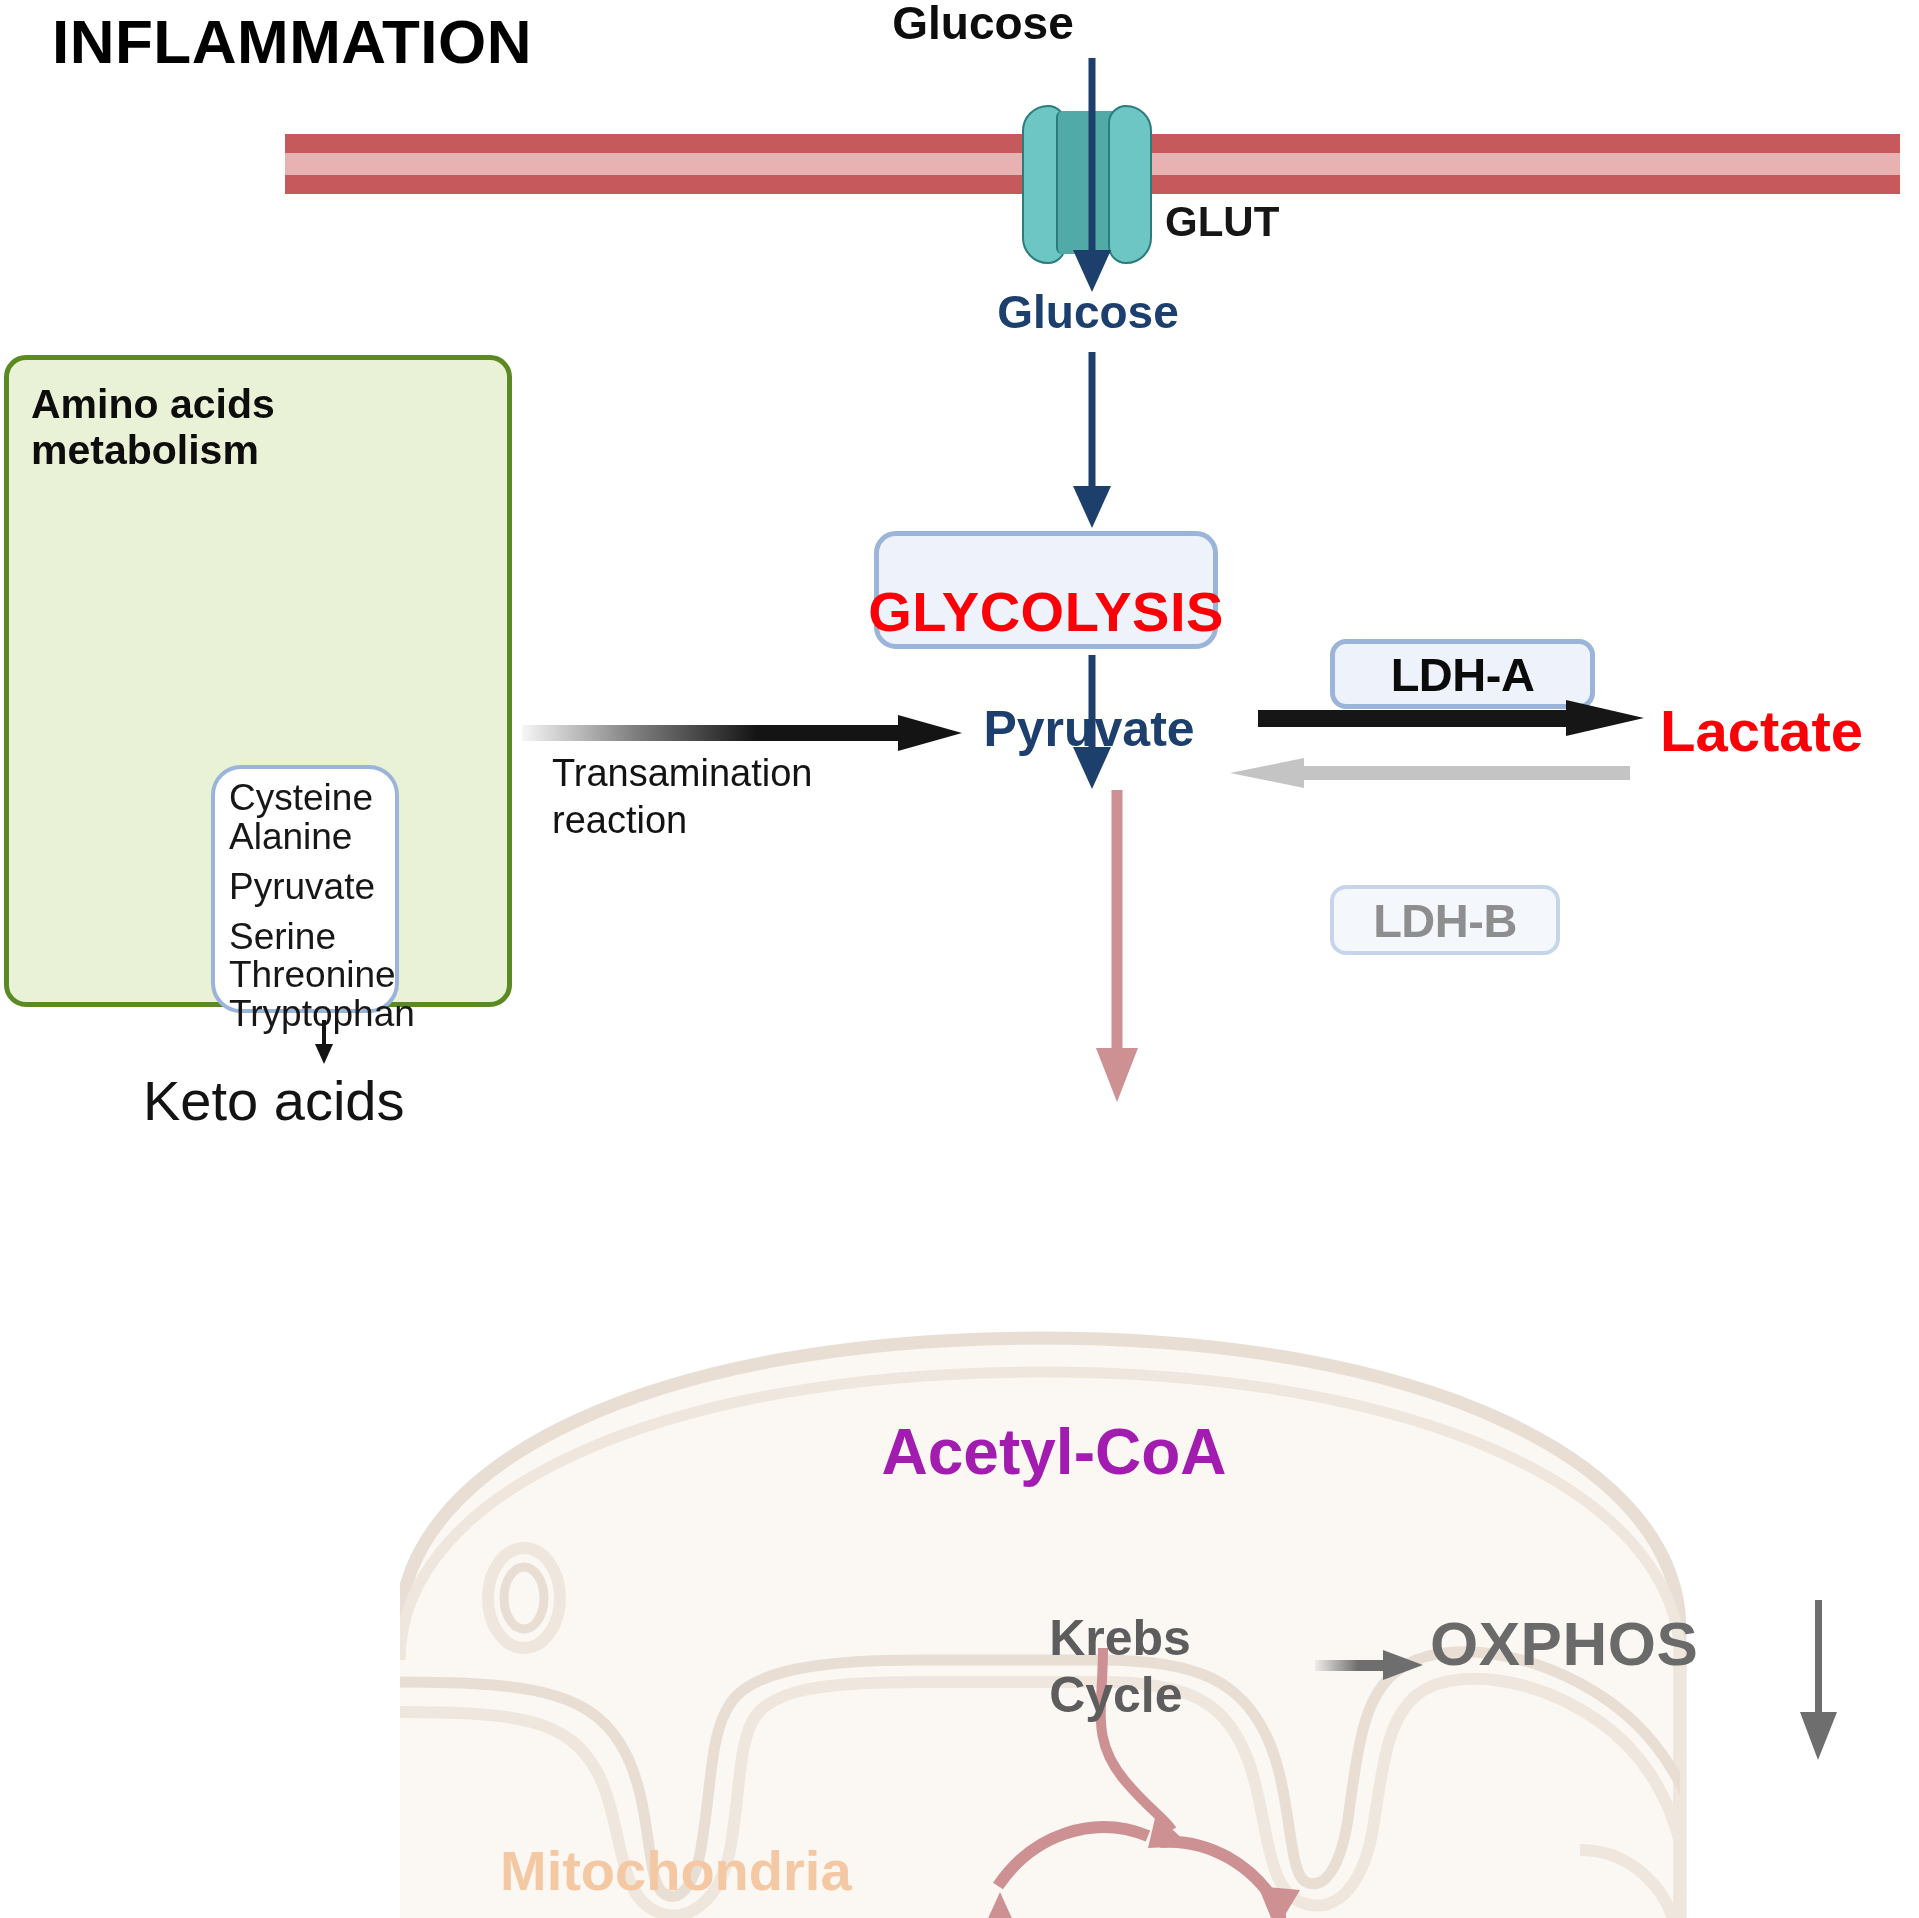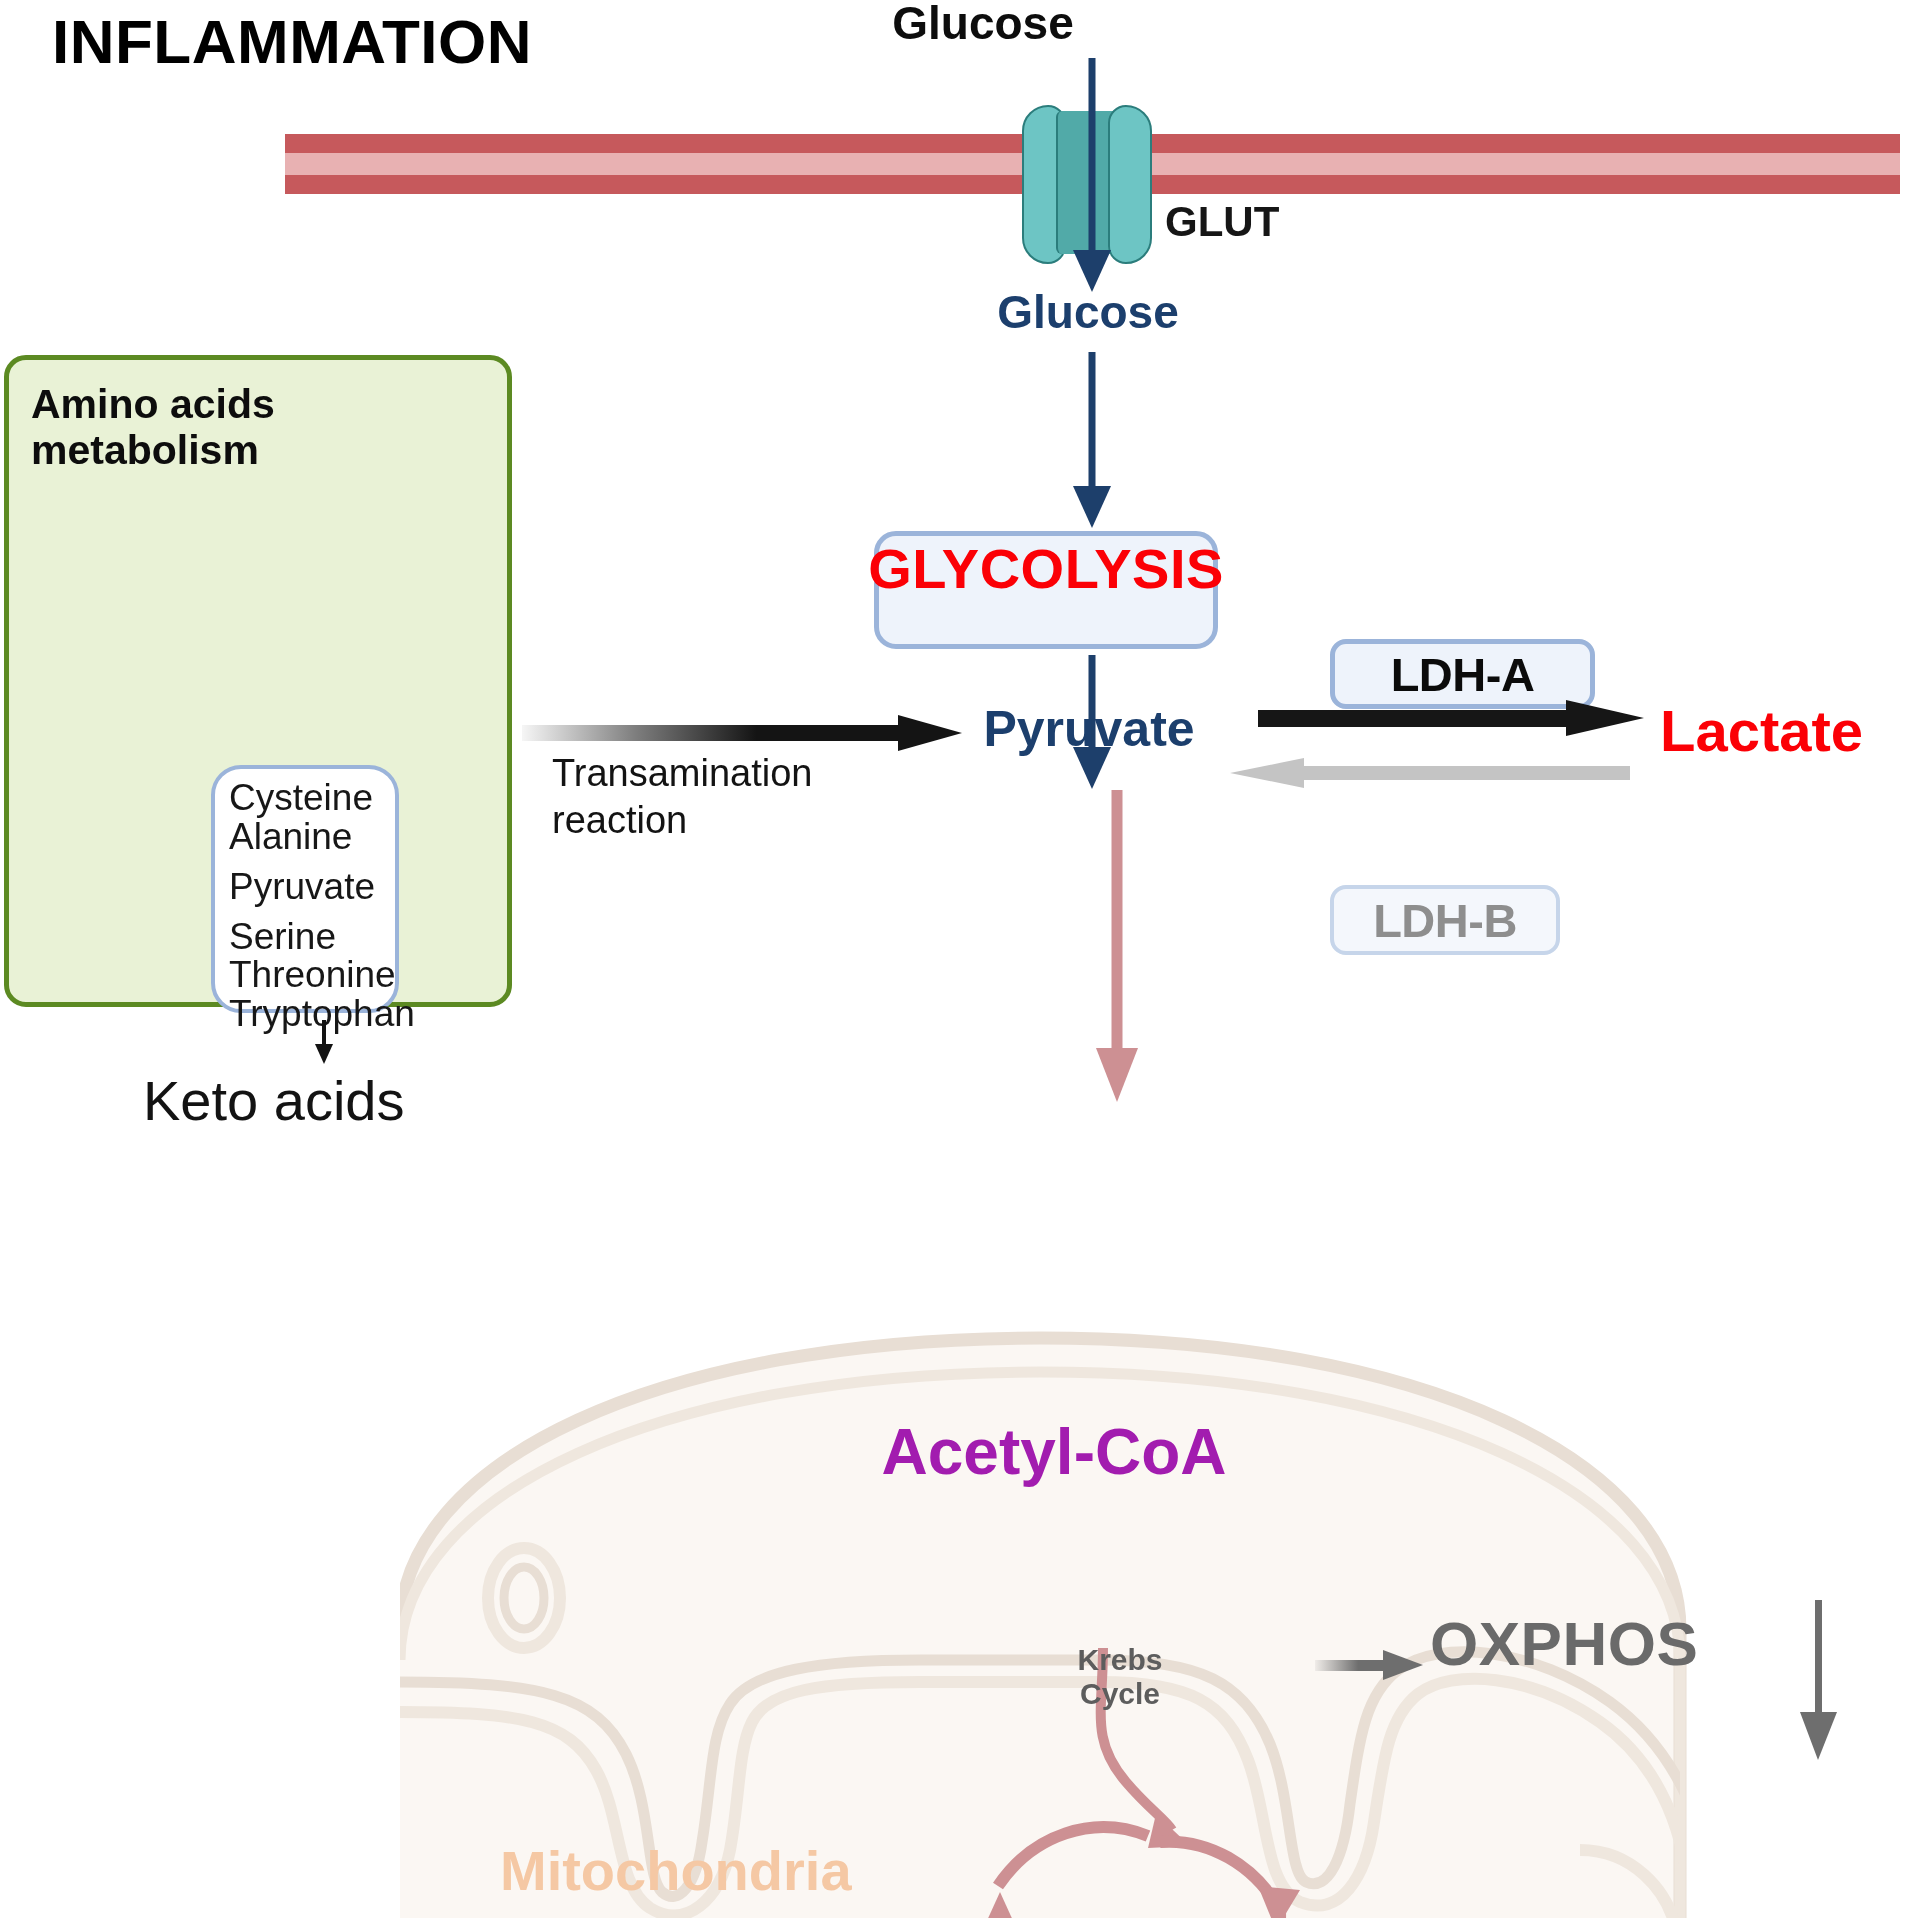--- a/index.html
+++ b/index.html
@@ -59,21 +59,21 @@
   }
   #glucose-in{
     left:1088px;top:285px;font-size:46px;font-weight:bold;color:#1c3f6d;
     transform:translateX(-50%);white-space:nowrap;
   }
 
   
   #glycolysis-box{
     left:874px;top:531px;width:344px;height:118px;
     background:#eef3fb;border:5px solid #9bb4da;border-radius:22px;
-    display:flex;align-items:flex-start;justify-content:center;
+    display:flex;align-items:flex-end;justify-content:center;
     box-sizing:border-box;
   }
   #glycolysis-label{font-size:56px;font-weight:bold;color:#fb0006;letter-spacing:0.5px;}
 
   
   #pyruvate-label{
     left:1089px;top:700px;font-size:50px;font-weight:bold;color:#1c3f6d;
     transform:translateX(-50%);white-space:nowrap;
   }
 
@@ -154,22 +154,22 @@
   }
 
   
   #mitochondria-svg{left:400px;top:1330px;}
 
   #acetyl-coa-label{
     left:1054px;top:1415px;font-size:64px;font-weight:bold;color:#a21caf;
     transform:translateX(-50%);white-space:nowrap;
   }
   #krebs-cycle-label{
-    left:1120px;top:1610px;font-size:30px;font-weight:bold;color:#5d5d5d;
-    transform:translateX(-50%);text-align:center;line-height:1.14;white-space:nowrap;margin-top:33px;
+    left:1120px;top:1610px;font-size:50px;font-weight:bold;color:#5d5d5d;
+    transform:translateX(-50%);text-align:left;line-height:1.14;white-space:nowrap;
   }
   #oxphos-label{
     left:1430px;top:1608px;font-size:62px;font-weight:bold;color:#6a6a6a;
     white-space:nowrap;letter-spacing:0.5px;
   }
   #mitochondria-label{
     left:500px;top:1838px;font-size:56px;font-weight:bold;color:#f5c8a4;
     white-space:nowrap;
   }
 

